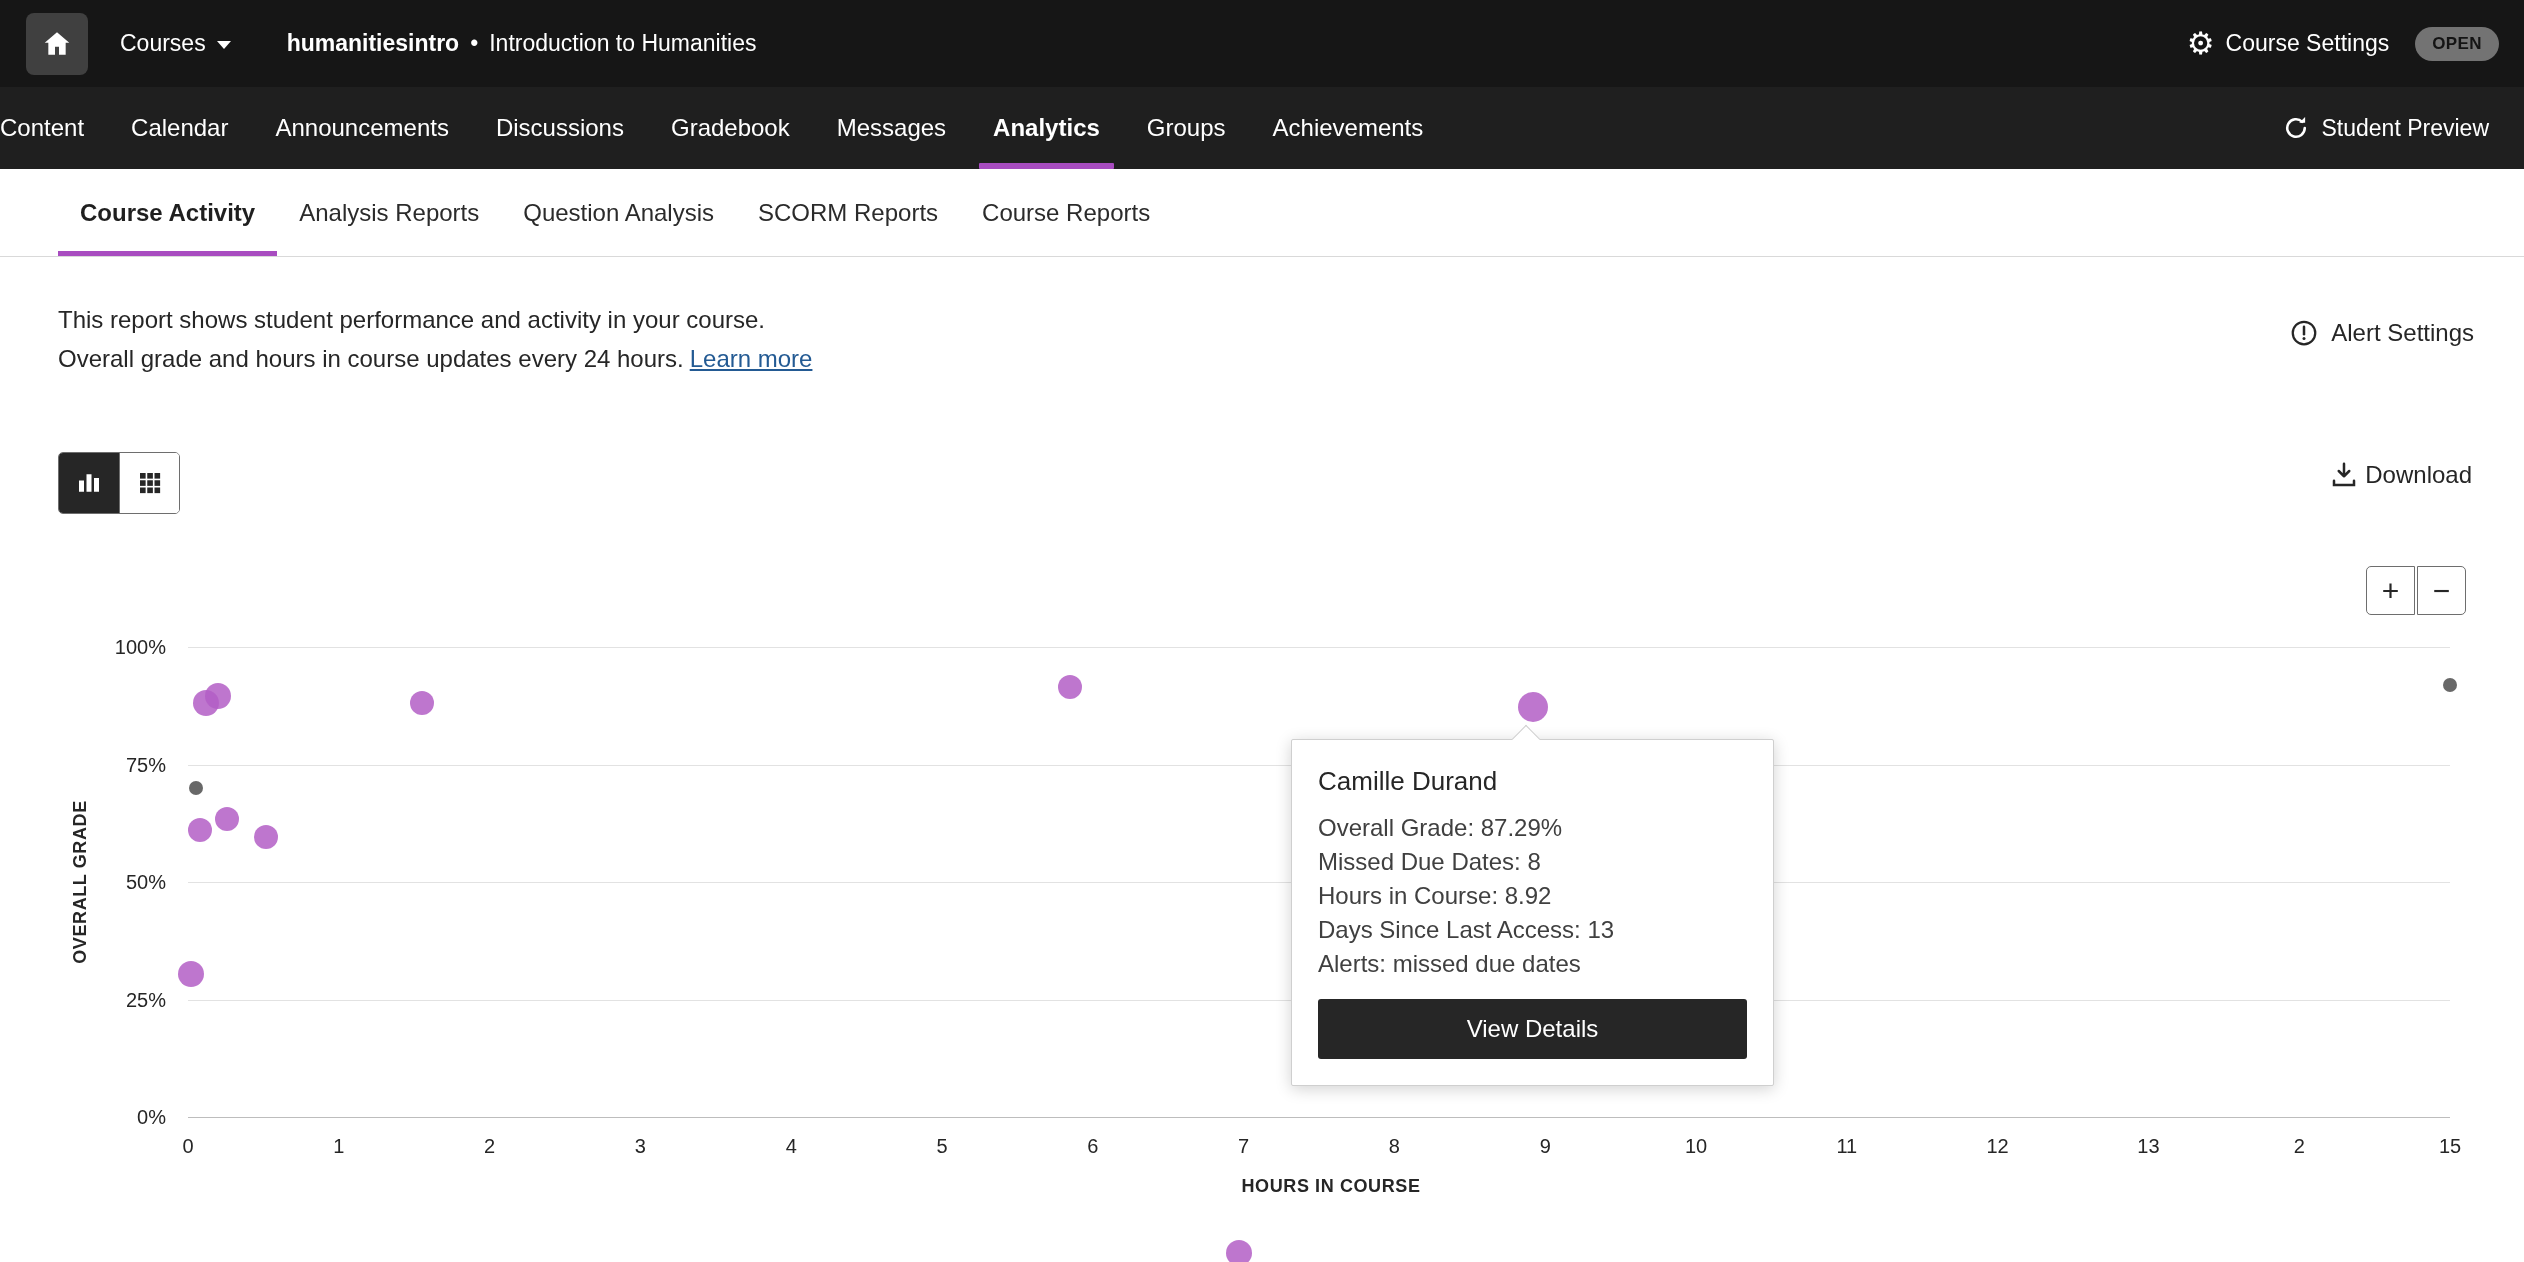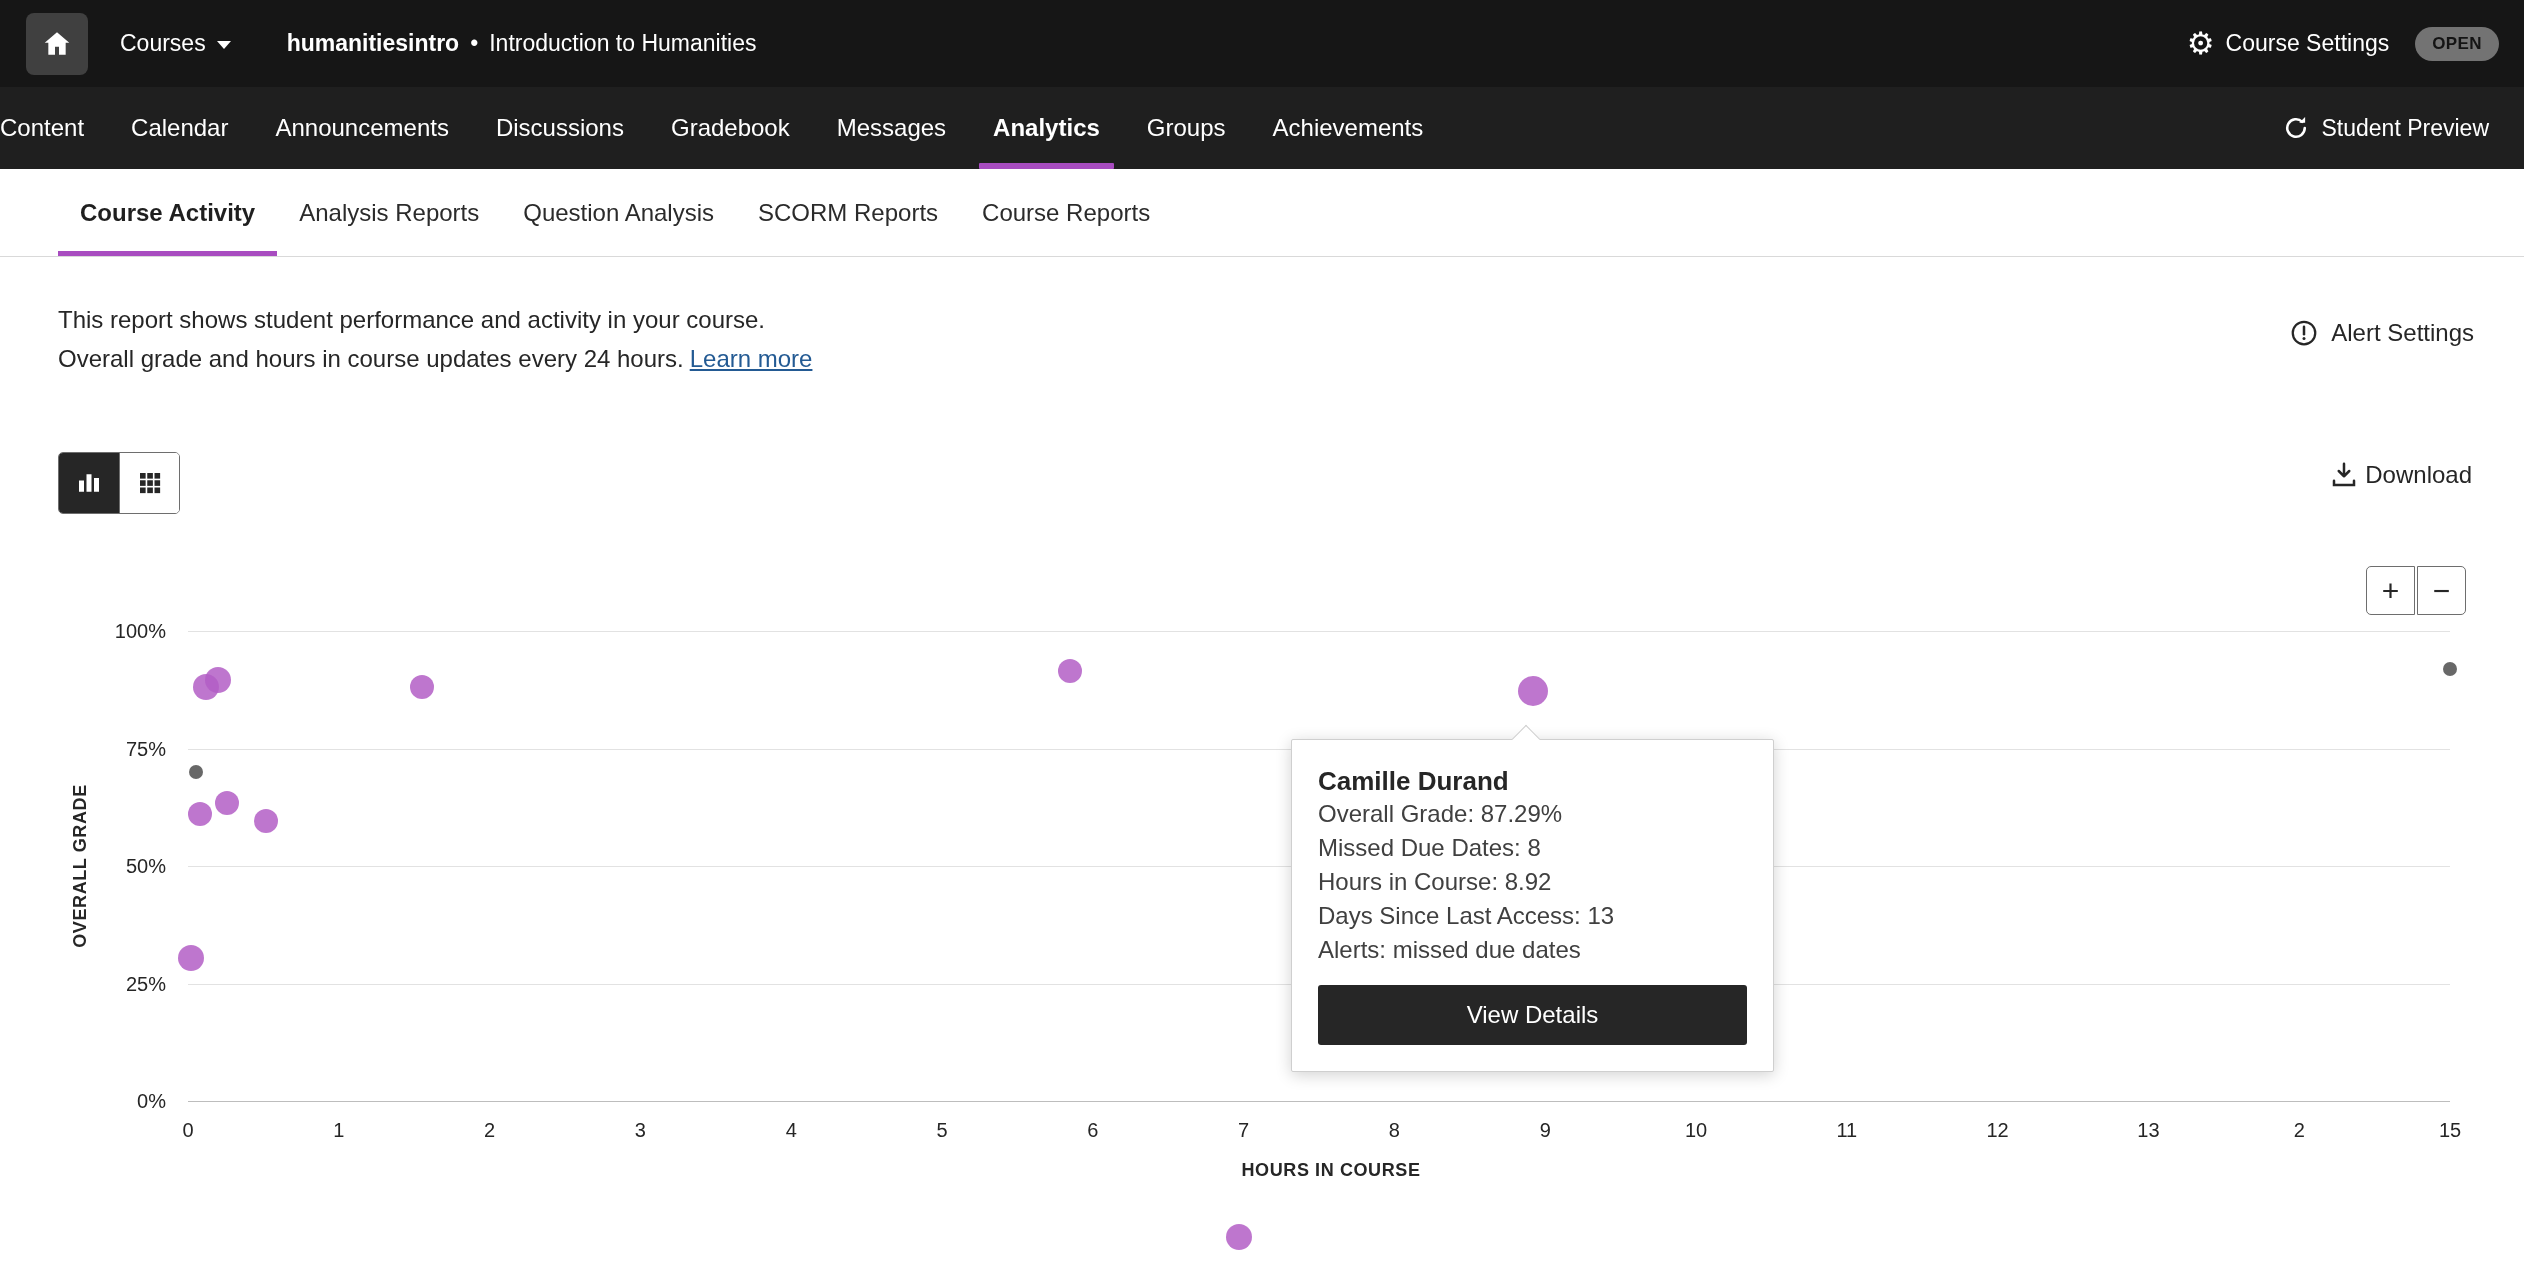--- a/index.html
+++ b/index.html
@@ -75,21 +75,21 @@
   .toggle-btn + .toggle-btn { border-left:1px solid #6e6e6e; }
   .download { position:absolute; right:52px; top:460px; display:flex; align-items:center; gap:6px; font-size:24px; cursor:pointer; }
   .zoom-group { position:absolute; right:58px; top:566px; display:flex; gap:2px; }
   .zoom-btn {
     width:49px; height:49px; border:1px solid #6e6e6e; background:#fff; color:#262626;
     font-size:30px; line-height:1; display:flex; align-items:center; justify-content:center; cursor:pointer;
   }
   .zoom-btn:first-child { border-radius:5px 0 0 5px; }
   .zoom-btn:last-child  { border-radius:0 5px 5px 0; }
   
-  .chart { position:absolute; left:0; top:631px; width:2524px; height:615px; }
+  .chart { position:absolute; left:0; top:647px; width:2524px; height:615px; }
   .plot  { position:absolute; left:188px; top:0; width:2262px; height:470px; }
   .gridline { position:absolute; left:0; right:0; height:1px; background:#e2e2e2; }
   .gridline.baseline { background:#bdbdbd; }
   .dot { position:absolute; border-radius:50%; opacity:0.85; cursor:pointer; }
   .ylabels { position:absolute; left:0; top:0; width:166px; height:470px; }
   .ytick { position:absolute; left:0; right:0; text-align:right; font-size:20px; color:#262626; transform:translateY(-50%); }
   .xlabels { position:absolute; left:188px; top:499px; width:2262px; height:0; }
   .xtick { position:absolute; transform:translate(-50%,-50%); font-size:20px; color:#262626; }
   .ylabel-title {
     position:absolute; left:80px; top:235px; transform:translate(-50%,-50%) rotate(-90deg);
@@ -103,21 +103,21 @@
   .tooltip {
     position:absolute; left:1291px; top:739px; width:483px; z-index:5;
     background:#fff; border:1px solid #cfcfcf; border-radius:2px;
     box-shadow:0 3px 16px rgba(0,0,0,0.18); padding:26px;
   }
   .tt-caret {
     position:absolute; top:-11px; left:224px; width:20px; height:20px;
     background:#fff; border-left:1px solid #cfcfcf; border-top:1px solid #cfcfcf;
     transform:rotate(45deg);
   }
-  .tt-title { font-size:26px; font-weight:bold; color:#262626; }
+  .tt-title { font-size:26px; font-weight:normal; color:#262626; margin-bottom:14px; }
   .tt-line { font-size:24px; line-height:34px; color:#404040; }
   .tt-btn {
     margin-top:18px; width:100%; height:60px; background:#262626; color:#fff;
     font-size:24px; font-family:inherit; border:none; border-radius:3px; cursor:pointer;
   }
   svg { display:block; }
 </style>
 </head>
 <body>
 

